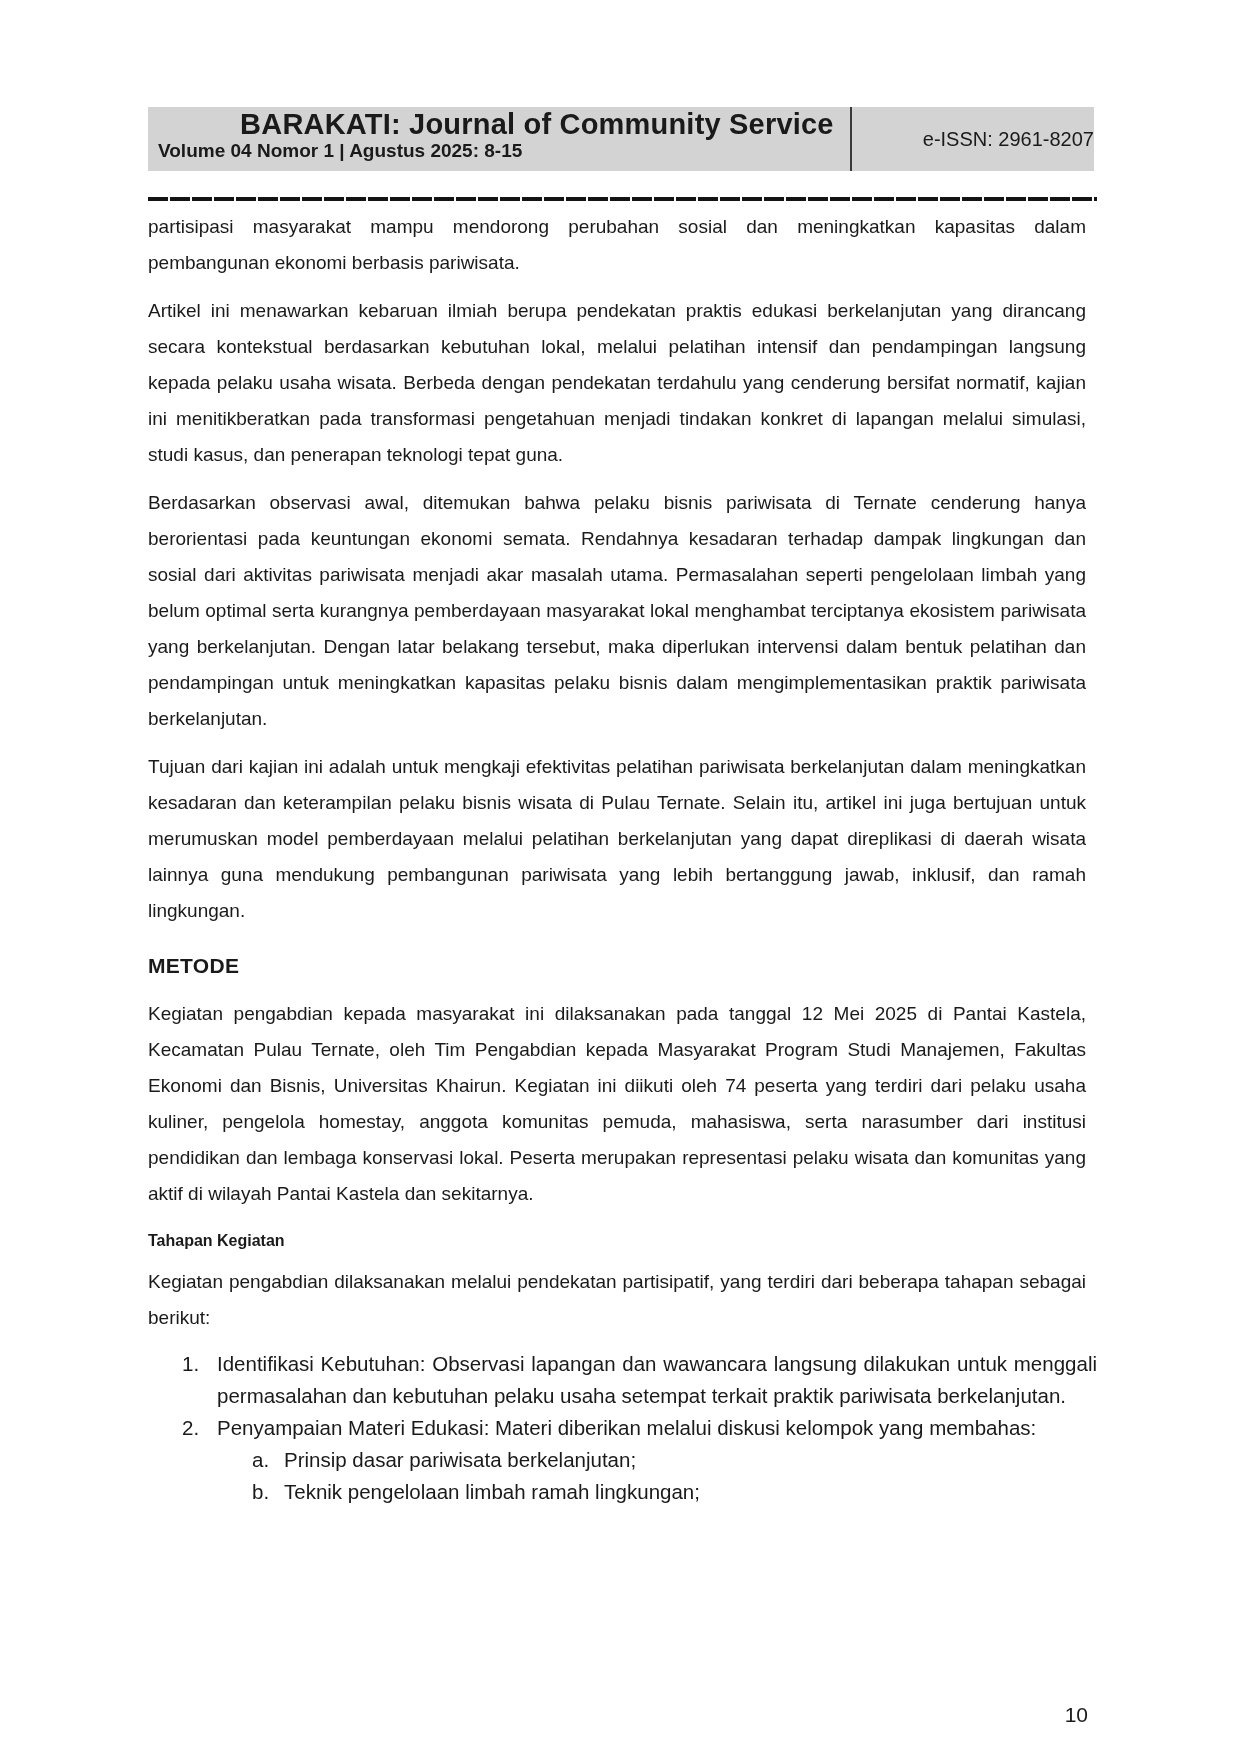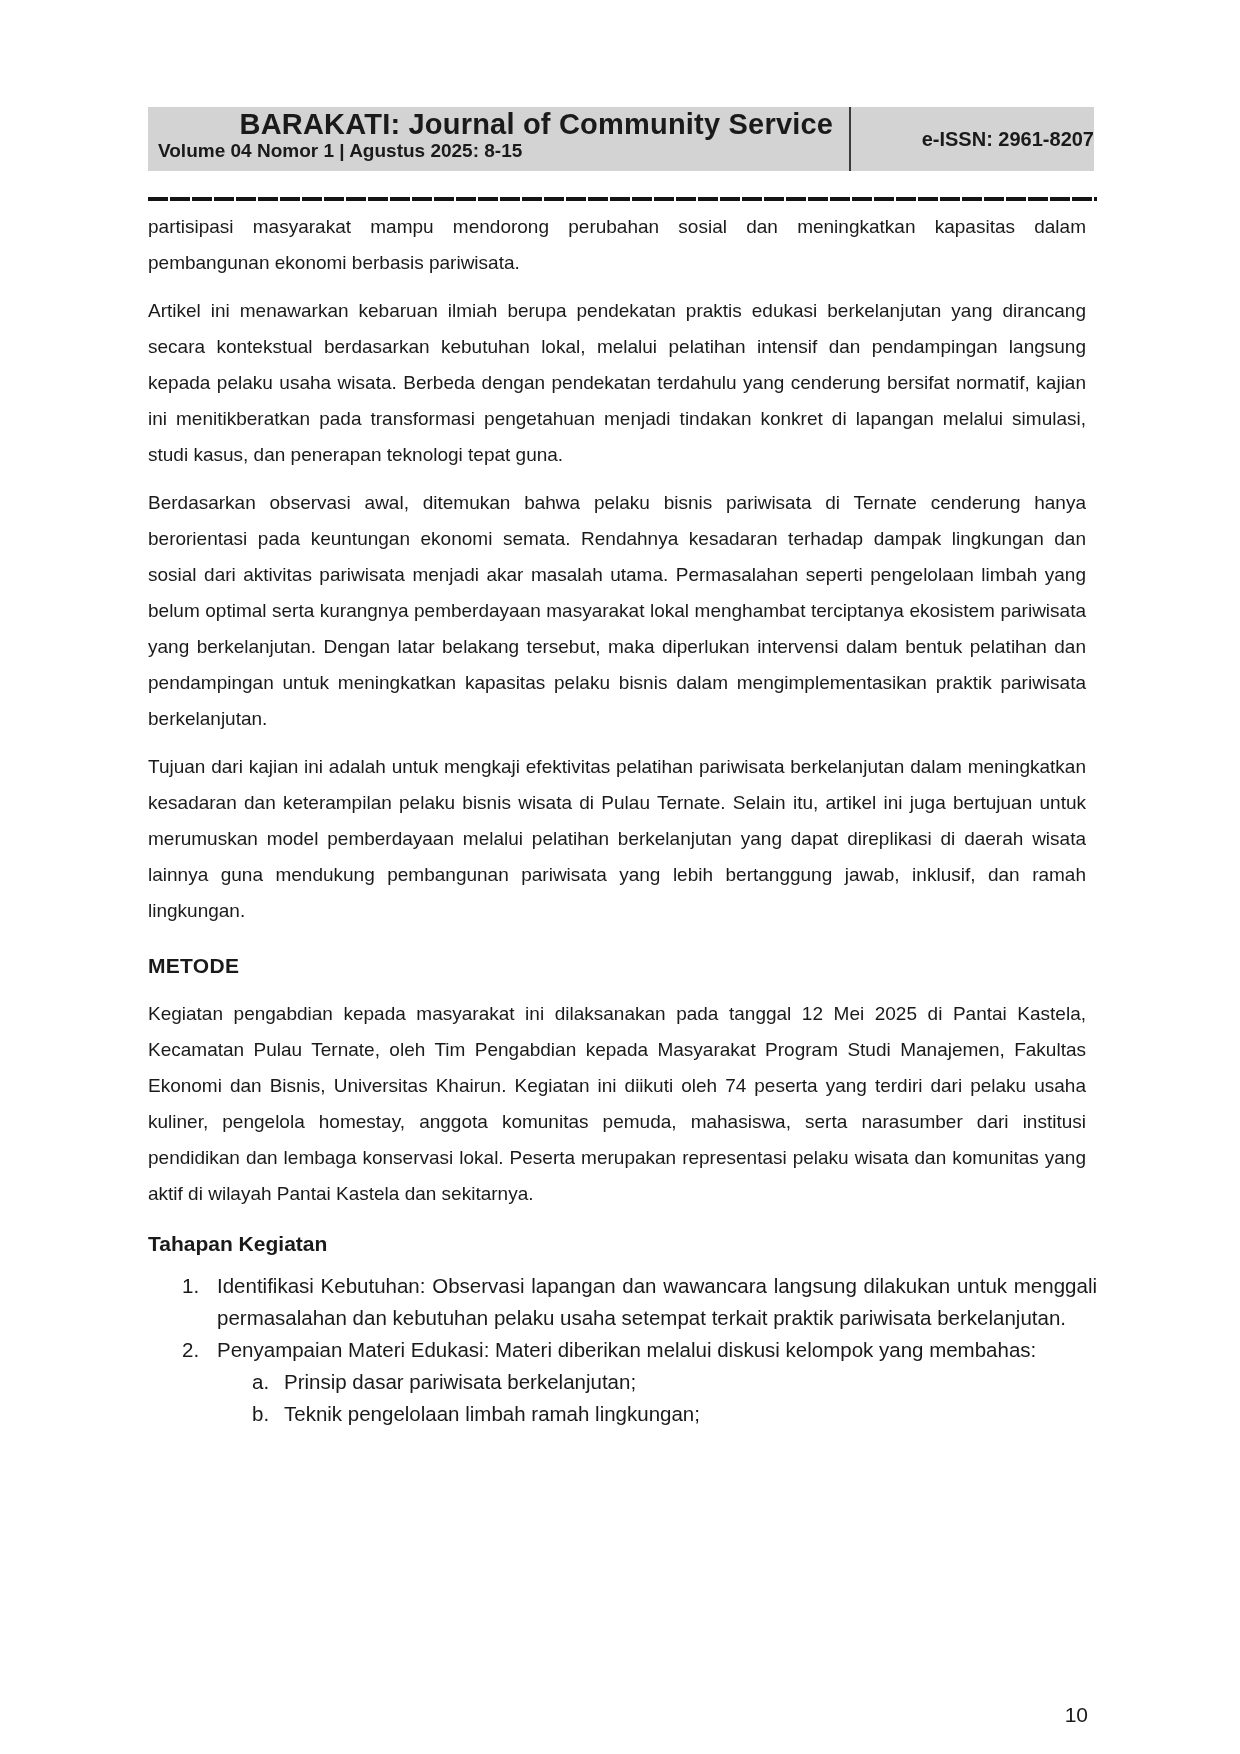--- a/index.html
+++ b/index.html
@@ -48,21 +48,21 @@
     padding: 0 0 20px 10px;
     line-height: 1.0;
     white-space: nowrap;
   }
   .header-right {
     flex: 1;
     display: flex;
     align-items: center;
     justify-content: center;
     font-size: 20px;
-    font-weight: bold;
+    font-weight: normal;
     white-space: nowrap;
     padding-left: 38px;
   }
 
   
   .rule {
     margin-top: 26px;
     height: 4px;
     width: 949px;
     background: repeating-linear-gradient(to right, #141414 0px, #141414 20px, transparent 20px, transparent 22px);
@@ -77,21 +77,21 @@
     text-align: justify;
   }
   h2.section-heading {
     margin: 25px 0 18px 0;
     font-size: 21px;
     font-weight: bold;
     letter-spacing: 0.3px;
   }
   h3.sub-heading {
     margin: 20px 0 14px 0;
-    font-size: 21px;
+    font-size: 16px;
     font-weight: bold;
   }
 
   
   .olist { margin-top: 4px; }
   .li {
     display: flex;
     font-size: 20.5px;
     line-height: 32px;
     padding-left: 34px;
@@ -145,20 +145,21 @@
       <p class="para">Artikel ini menawarkan kebaruan ilmiah berupa pendekatan praktis edukasi berkelanjutan yang dirancang secara kontekstual berdasarkan kebutuhan lokal, melalui pelatihan intensif dan pendampingan langsung kepada pelaku usaha wisata. Berbeda dengan pendekatan terdahulu yang cenderung bersifat normatif, kajian ini menitikberatkan pada transformasi pengetahuan menjadi tindakan konkret di lapangan melalui simulasi, studi kasus, dan penerapan teknologi tepat guna.</p>
       <p class="para">Berdasarkan observasi awal, ditemukan bahwa pelaku bisnis pariwisata di Ternate cenderung hanya berorientasi pada keuntungan ekonomi semata. Rendahnya kesadaran terhadap dampak lingkungan dan sosial dari aktivitas pariwisata menjadi akar masalah utama. Permasalahan seperti pengelolaan limbah yang belum optimal serta kurangnya pemberdayaan masyarakat lokal menghambat terciptanya ekosistem pariwisata yang berkelanjutan. Dengan latar belakang tersebut, maka diperlukan intervensi dalam bentuk pelatihan dan pendampingan untuk meningkatkan kapasitas pelaku bisnis dalam mengimplementasikan praktik pariwisata berkelanjutan.</p>
       <p class="para">Tujuan dari kajian ini adalah untuk mengkaji efektivitas pelatihan pariwisata berkelanjutan dalam meningkatkan kesadaran dan keterampilan pelaku bisnis wisata di Pulau Ternate. Selain itu, artikel ini juga bertujuan untuk merumuskan model pemberdayaan melalui pelatihan berkelanjutan yang dapat direplikasi di daerah wisata lainnya guna mendukung pembangunan pariwisata yang lebih bertanggung jawab, inklusif, dan ramah lingkungan.</p>
 
       <h2 class="section-heading">METODE</h2>
 
       <p class="para">Kegiatan pengabdian kepada masyarakat ini dilaksanakan pada tanggal 12 Mei 2025 di Pantai Kastela, Kecamatan Pulau Ternate, oleh Tim Pengabdian kepada Masyarakat Program Studi Manajemen, Fakultas Ekonomi dan Bisnis, Universitas Khairun. Kegiatan ini diikuti oleh 74 peserta yang terdiri dari pelaku usaha kuliner, pengelola homestay, anggota komunitas pemuda, mahasiswa, serta narasumber dari institusi pendidikan dan lembaga konservasi lokal. Peserta merupakan representasi pelaku wisata dan komunitas yang aktif di wilayah Pantai Kastela dan sekitarnya.</p>
 
       <h3 class="sub-heading">Tahapan Kegiatan</h3>
 
+      <p class="para">Kegiatan pengabdian dilaksanakan melalui pendekatan partisipatif, yang terdiri dari beberapa tahapan sebagai berikut:</p>
 
       <div class="olist">
         <div class="li">
           <span class="num">1.</span>
           <div class="li-text">Identifikasi Kebutuhan: Observasi lapangan dan wawancara langsung dilakukan untuk menggali permasalahan dan kebutuhan pelaku usaha setempat terkait praktik pariwisata berkelanjutan.</div>
         </div>
         <div class="li">
           <span class="num">2.</span>
           <div class="li-text">Penyampaian Materi Edukasi: Materi diberikan melalui diskusi kelompok yang membahas:</div>
         </div>

